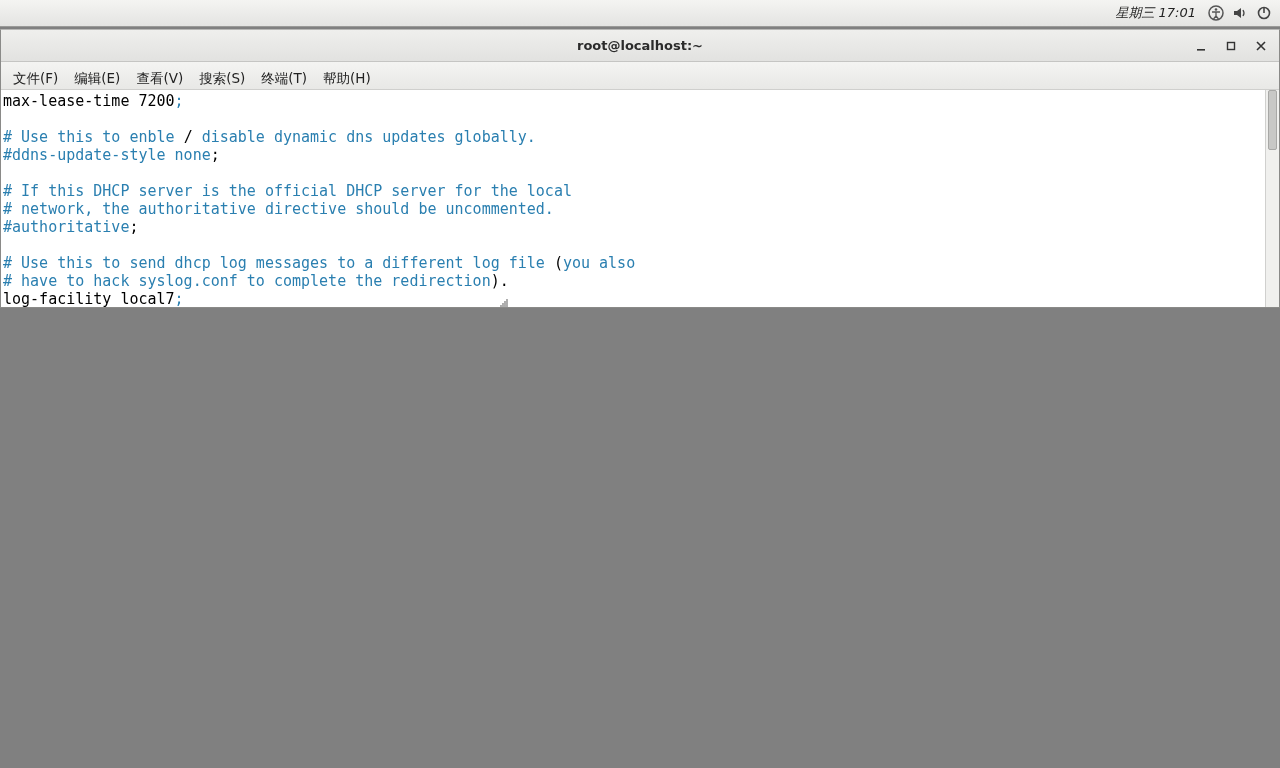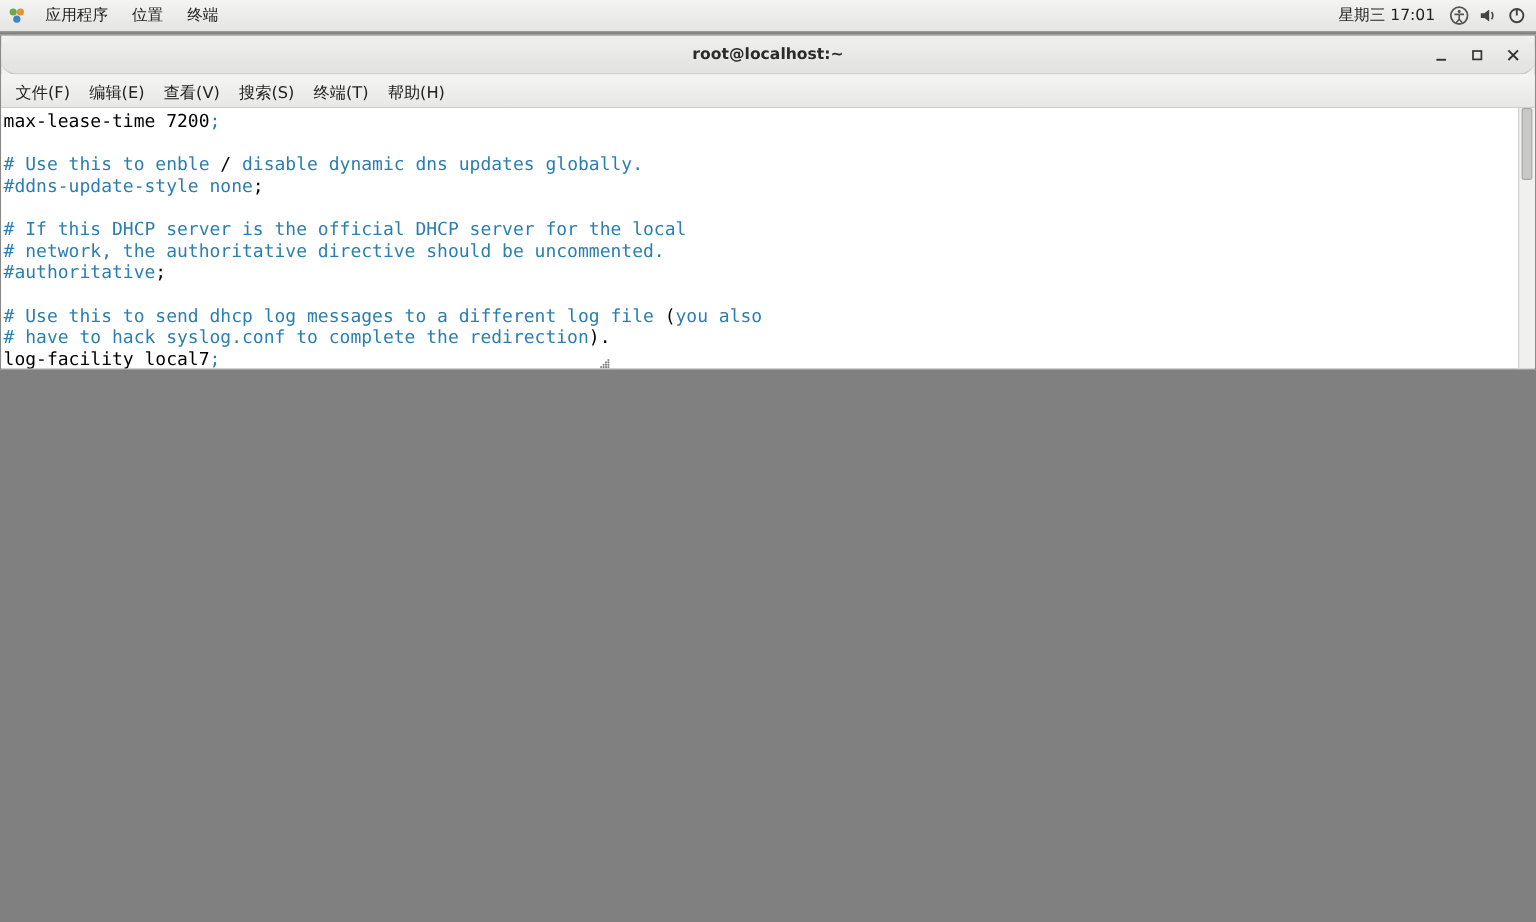--- a/index.html
+++ b/index.html
@@ -10,34 +10,34 @@
   .top-panel {
     position: absolute; left: 0; top: 0; width: 1280px; height: 27px;
     background: linear-gradient(#f4f4f2, #e4e4e2);
     border-bottom: 1px solid #9a9a98;
     display: flex; align-items: center;
     font-size: 13px; color: #222;
   }
   .top-panel .left { display: flex; align-items: center; gap: 0; padding-left: 6px; }
   .top-panel .app-icon { width: 16px; height: 16px; margin-right: 6px; display:inline-flex; align-items:center; justify-content:center;}
   .top-panel .menu-item { padding: 0 10px; height: 27px; line-height: 27px; cursor: default; }
-  .top-panel .right { margin-left: auto; display: flex; align-items: center; padding-right: 8px; gap: 8px; }
+  .top-panel .right { margin-left: auto; display: flex; align-items: center; padding-right: 8px; gap: 8px; font-style: italic; }
   .tray-icon { width: 16px; height: 16px; display: inline-flex; align-items:center; justify-content:center; color:#3a3a3a; }
   .clock { padding: 0 4px; }
 
   
   .window {
     position: absolute; left: 0; top: 29px; width: 1280px; height: 279px;
     background: #f2f1f0; border: 1px solid #8a8a88; border-top: 1px solid #b8b8b6;
     display: flex; flex-direction: column;
   }
   .titlebar {
     height: 32px; background: linear-gradient(#efefed,#e2e2e0);
     border-bottom: 1px solid #c5c5c3;
-    display:flex; align-items:center; position: relative; border-radius: 12px;
+    display:flex; align-items:center; position: relative;
   }
   .titlebar .title { position:absolute; left:0; right:0; text-align:center; font-size:13px; font-weight:bold; color:#2b2b2b; pointer-events:none;}
   .win-controls { position:absolute; right:4px; top:0; height:32px; display:flex; align-items:center; gap:2px; }
   .win-btn { width:28px; height:24px; display:flex; align-items:center; justify-content:center; font-size:12px; color:#333; }
   .win-btn svg { display:block; }
 
   .menubar {
     height: 28px; background: linear-gradient(#f4f4f2,#e8e8e6);
     border-bottom: 1px solid #cfcfcd;
     display:flex; align-items:center; padding: 0 4px;
@@ -67,32 +67,20 @@
     position:absolute; right:772px; bottom:-2px; width:12px; height:12px;
   }
   .resize-grip::before, .resize-grip::after{
     content:""; position:absolute; background:#9a9a98;
   }
 </style>
 </head>
 <body>
 
 <div class="top-panel">
-  <div class="left">
-    <span class="app-icon">
-      <svg width="16" height="16" viewBox="0 0 16 16">
-          <circle cx="5" cy="5" r="3" fill="#6aa84f"></circle>
-          <circle cx="11" cy="5" r="3" fill="#e69138"></circle>
-          <circle cx="8" cy="11" r="3" fill="#3d85c6"></circle>
-        </svg>
-    </span>
-    <div class="menu-item">应用程序</div>
-    <div class="menu-item">位置</div>
-    <div class="menu-item">终端</div>
-  </div>
   <div class="right">
     <div class="clock">星期三 17:01</div>
     <span class="tray-icon">
       <svg width="16" height="16" viewBox="0 0 16 16">
           <circle cx="8" cy="8" r="7" fill="none" stroke="#555" stroke-width="1.5"></circle>
           <circle cx="8" cy="4.5" r="1.3" fill="#555"></circle>
           <path d="M4 7 L12 7 M8 7 L8 11 M8 11 L5.5 14 M8 11 L10.5 14" stroke="#555" stroke-width="1.3" fill="none"></path>
         </svg>
     </span>
     <span class="tray-icon">

